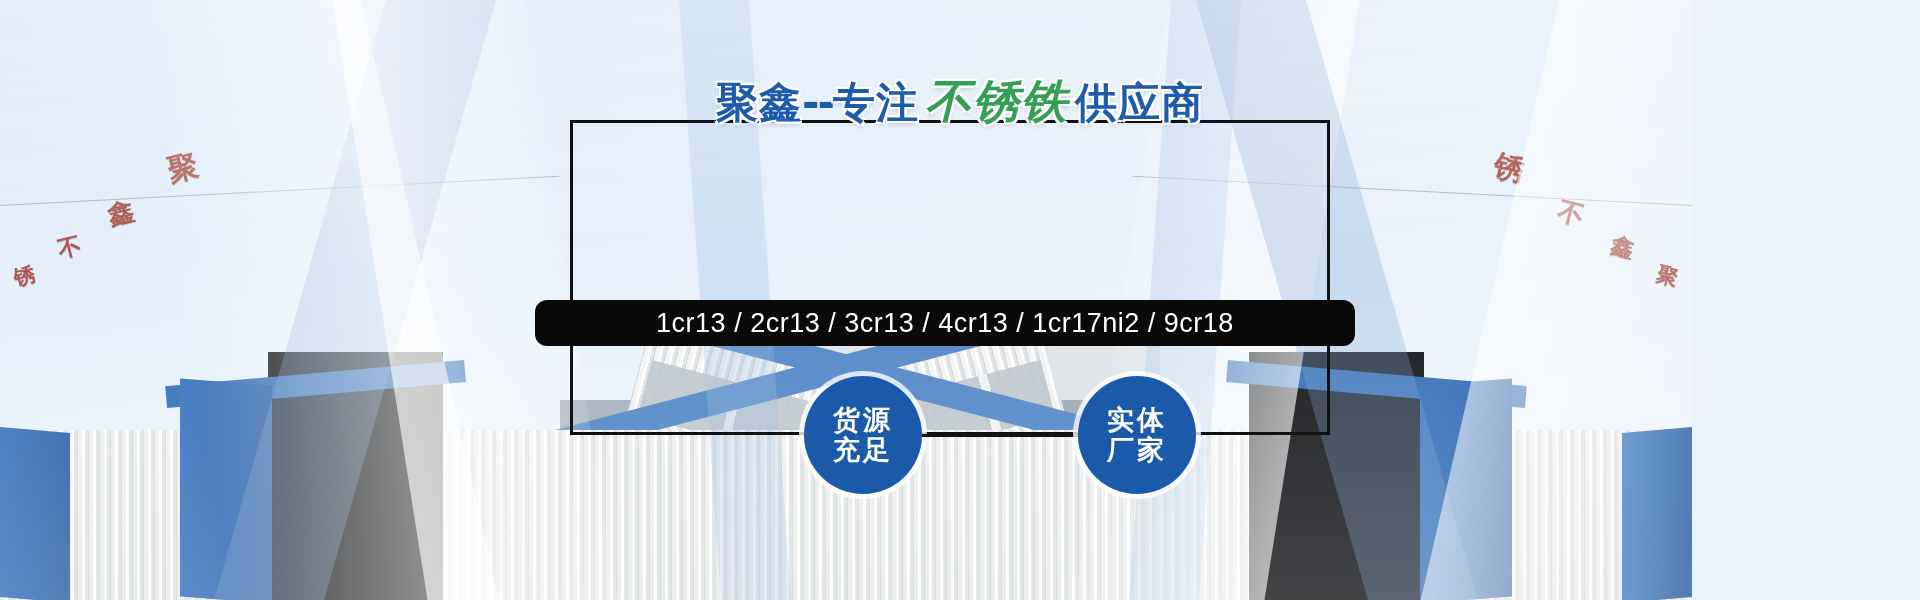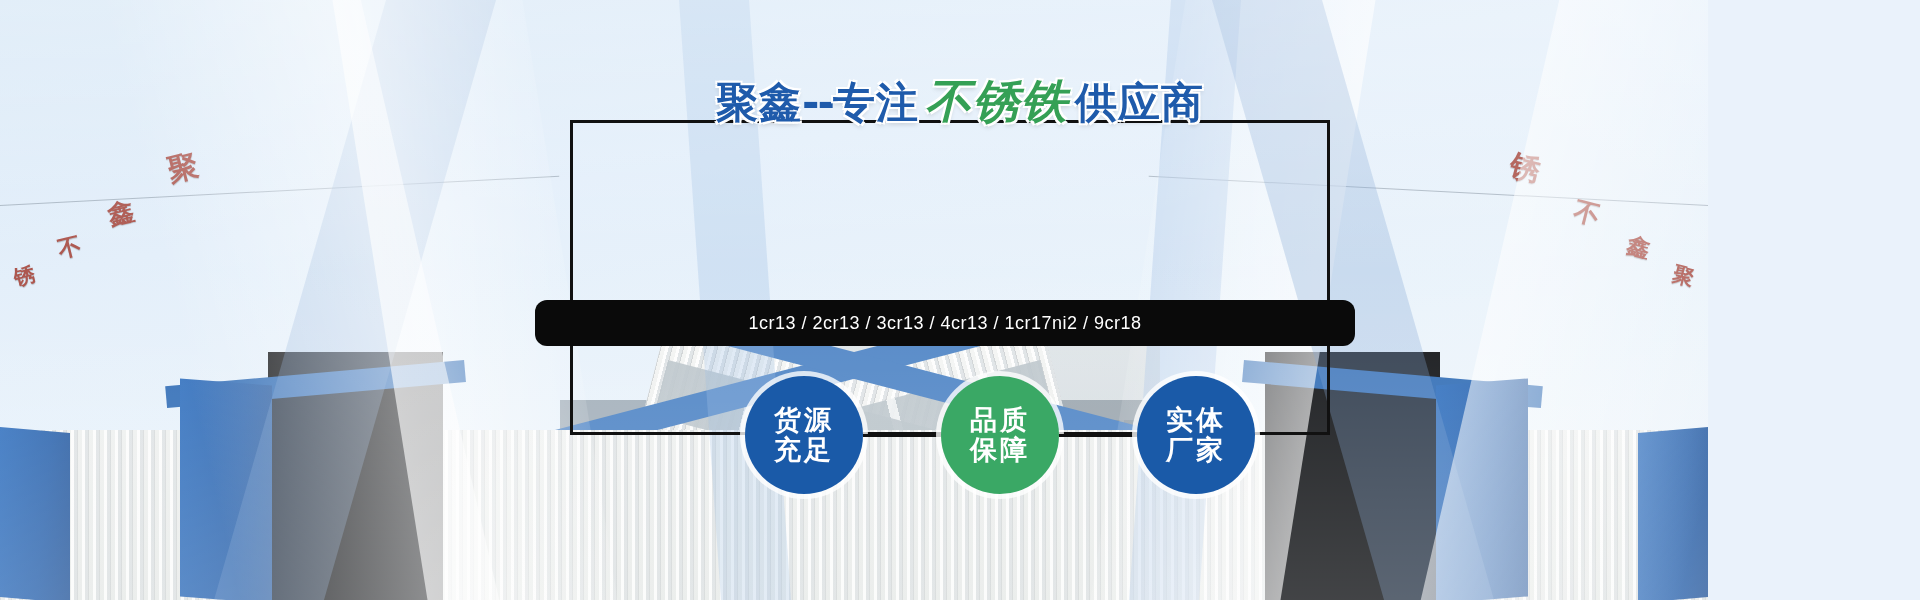--- a/index.html
+++ b/index.html
@@ -2,21 +2,21 @@
 <html><head>
 <meta charset="utf-8">
 <title>Banner</title>
 <style>
   html,body{margin:0;padding:0;}
   body{
     width:1920px;height:600px;overflow:hidden;
     font-family:"Liberation Sans","DejaVu Sans",sans-serif;
     background:#eaf2fb;
   }
-  #stage{position:relative;width:1692px;height:600px;overflow:hidden;background:#dfeaf7;padding-left:16px;}
+  #stage{position:relative;width:1692px;height:600px;overflow:hidden;background:#dfeaf7;}
 
   
   .sky{position:absolute;left:0;top:0;width:1920px;height:600px;
        background:linear-gradient(170deg,#d6e7f6 0%,#e2eefa 30%,#eaf3fb 60%,#f2f7fc 100%);}
 
   
   .roof{position:absolute;background:#4b82c4;}
   .roofL{left:-40px;top:304px;width:1080px;height:26px;
          transform-origin:right center;transform:rotate(-14.6deg);}
   .roofR{right:-40px;top:304px;width:1080px;height:26px;
@@ -124,21 +124,21 @@
            margin:0 6px;letter-spacing:2px;
            text-shadow:2px 2px 0 #ffffff,-2px 2px 0 #fff,2px -2px 0 #fff,-2px -2px 0 #fff,0 3px 5px rgba(0,0,0,.18);}
   .t-dash{font-family:"DejaVu Sans","Liberation Sans",sans-serif;
           font-size:42px;font-weight:bold;color:#1f5bab;letter-spacing:-2px;}
 
   .pill{position:absolute;display:flex;align-items:center;justify-content:center;
         color:#fff;white-space:nowrap;z-index:6;}
   .pill-blue{left:595px;top:228px;width:700px;height:42px;background:#1c5aa8;
              border-radius:8px;font-size:26px;letter-spacing:.5px;}
   .pill-black{left:535px;top:300px;width:820px;height:46px;background:#0a0a0a;
-              border-radius:12px;font-size:18px;letter-spacing:.5px;}
+              border-radius:12px;font-size:27px;letter-spacing:.5px;}
 
   .circles{position:absolute;left:0;top:370px;width:1920px;height:130px;
            display:flex;align-items:center;justify-content:center;z-index:6;margin-left:40px;}
   .circ{width:118px;height:118px;border-radius:50%;
         display:flex;flex-direction:column;align-items:center;justify-content:center;
         color:#fff;font-weight:bold;font-size:27px;line-height:1.12;letter-spacing:3px;
         box-shadow:0 0 0 5px rgba(255,255,255,.78);flex:0 0 auto;
         font-family:"DejaVu Sans","Liberation Sans",sans-serif;}
   .c-blue{background:#1a5aa8;}
   .c-green{background:#3aa865;}
@@ -208,24 +208,20 @@
   <div class="pill pill-black">
     <span>1cr13 / 2cr13 / 3cr13 / 4cr13 / 1cr17ni2 / 9cr18</span>
   </div>
 
   <div class="circles">
     <div class="circ c-blue">
       <span>货源</span>
       <span>充足</span>
     </div>
     <div class="connector"></div>
-    <div class="circ c-green">
-      <span>品质</span>
-      <span>保障</span>
-    </div>
     <div class="connector"></div>
     <div class="circ c-blue">
       <span>实体</span>
       <span>厂家</span>
     </div>
   </div>
 
 </div>
 
 </body></html>

